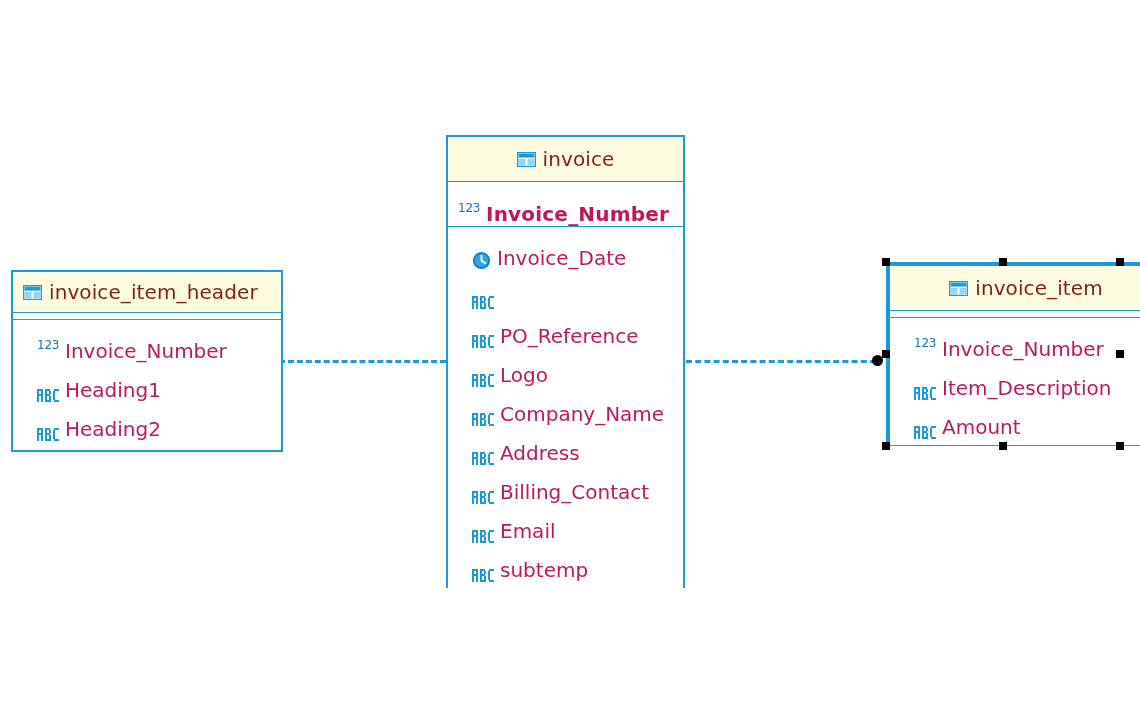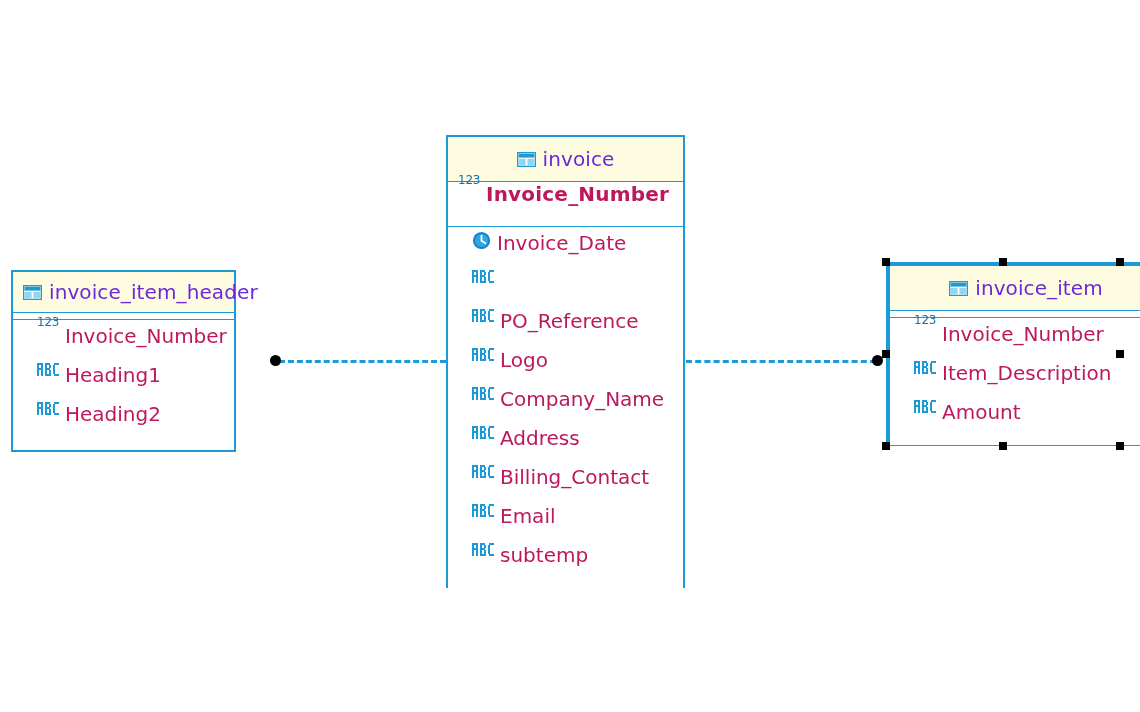--- a/index.html
+++ b/index.html
@@ -41,21 +41,21 @@
     align-items: center;
     gap: 7px;
     padding: 0 10px;
     border-bottom: 1px solid #1b9ad6;
   }
   .ent-header.center {
     justify-content: center;
   }
   .ent-title {
     font-size: 20px;
-    color: #6d28d9;
+    color: #7f1d1d;
     letter-spacing: 0.1px;
     white-space: nowrap;
   }
 
   
   .ent-strip {
     box-sizing: border-box;
     background: #ffffff;
     border-bottom: 1px solid #1b9ad6;
     height: 7px;
@@ -72,21 +72,21 @@
   }
 
   .ent-body {
     box-sizing: border-box;
     background: #ffffff;
     padding: 4px 0 6px 14px;
   }
 
   .field {
     display: flex;
-    align-items: flex-start;
+    align-items: flex-end;
     gap: 6px;
     padding: 0 10px;
     height: 39px;
   }
   .field .fname {
     font-size: 20px;
     color: #be185d;
     white-space: nowrap;
   }
   .field.pk .fname {
@@ -139,21 +139,21 @@
 <body>
 
 <div id="canvas">
 
   <div class="rel-line" style="left:279px; top:360px; width:167px;"></div>
   <div class="rel-dot" style="left:270px; top:355px;"></div>
 
   <div class="rel-line" style="left:686px; top:360px; width:190px;"></div>
   <div class="rel-dot" style="left:872px; top:355px;"></div>
 
-  <div class="entity" style="left:11px; top:270px; width:225px; height:182px;">
+  <div class="entity" style="left:11px; top:270px; width:272px; height:182px;">
     <div class="ent-header" style="height:41px;">
       <span class="icon icon-table">
         <svg viewBox="0 0 19 15" width="19" height="15">
           <rect x="0.5" y="0.5" width="18" height="14" rx="1" fill="#ffffff" stroke="#1b9ad6" stroke-width="1.6"></rect>
           <rect x="1.6" y="1.6" width="15.8" height="4" fill="#1b9ad6"></rect>
           <rect x="1.6" y="6.8" width="7" height="6.6" fill="#8fd6f2"></rect>
           <rect x="10.4" y="6.8" width="7" height="6.6" fill="#8fd6f2"></rect>
         </svg>
       </span>
       <span class="ent-title">invoice_item_header</span>

